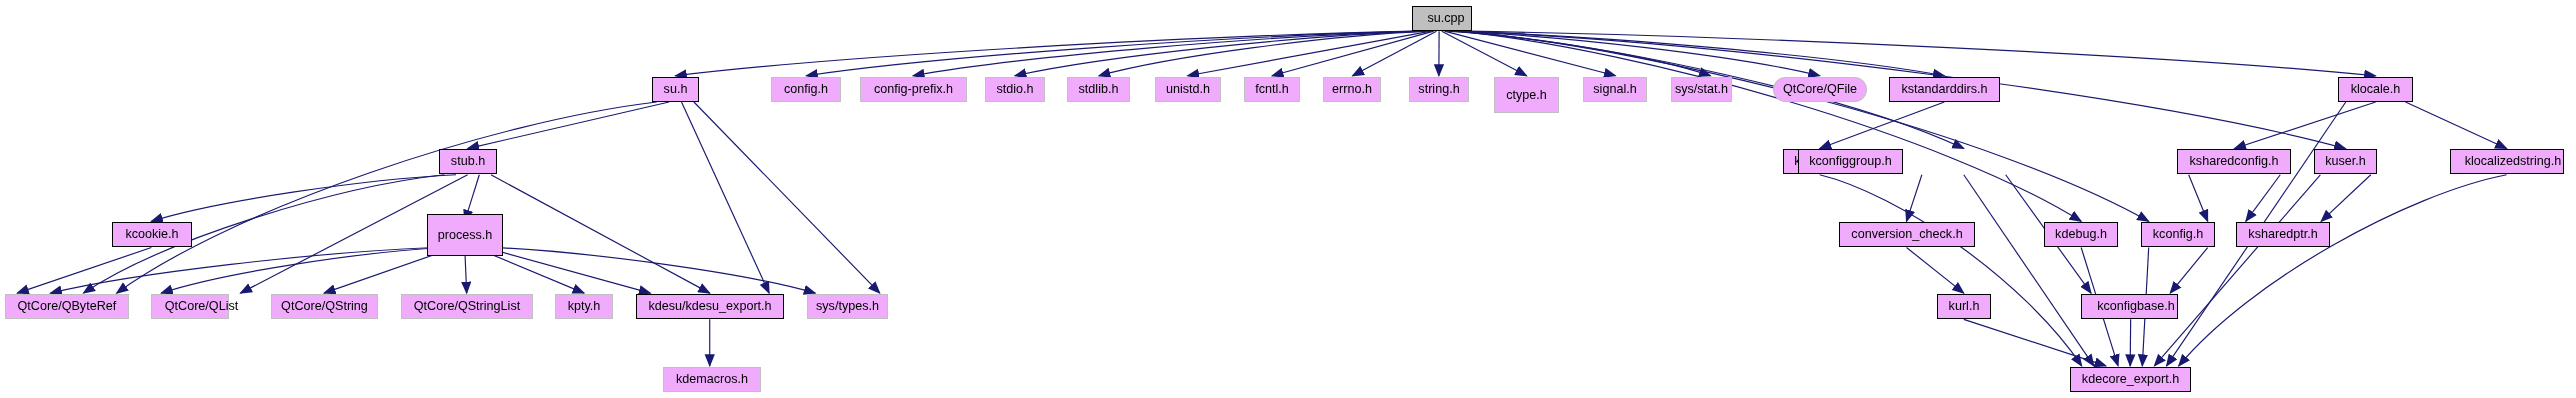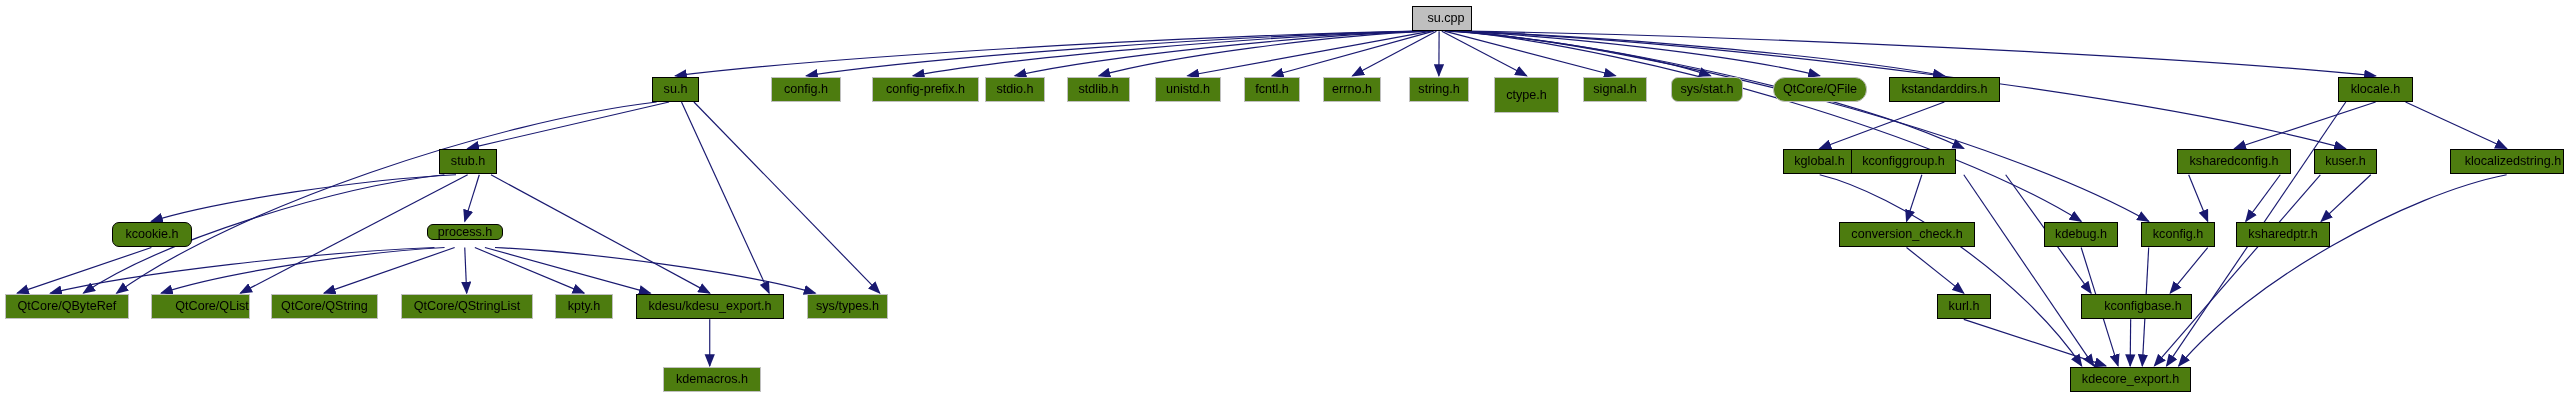--- a/index.html
+++ b/index.html
@@ -3,21 +3,21 @@
 <meta charset="utf-8">
 <style>
   html,body{margin:0;padding:0;background:#ffffff;}
   #graph{
     position:relative;width:2576px;height:399px;background:#ffffff;
     font-family:"Liberation Sans",sans-serif;overflow:hidden;
   }
   #edge-layer{position:absolute;left:0;top:0;width:2576px;height:399px;}
   .node{
     position:absolute;display:flex;align-items:center;justify-content:center;
-    box-sizing:border-box;background:#4d7c0f;border:1px solid #c0c0c0;
+    box-sizing:border-box;background:#f0abfc;border:1px solid #c0c0c0;
     font-size:12.6px;color:#000000;white-space:nowrap;line-height:1;
   }
   .node.internal{border-color:#000000;cursor:pointer;}
   .node.external{border-color:#c0c0c0;}
   .node.root{background:#bfbfbf;border-color:#000000;padding-left:8px;}
   .node.bold{border-width:1.9px;}
 </style>
 </head>
 <body>
 
@@ -81,50 +81,50 @@
       <path d="M2443.5,180 L2392.3,228" fill="none" stroke="#191970" stroke-width="1.2" marker-end="url(#arrow)"></path>
       <path d="M2391.5,180 L2220.5,377" fill="none" stroke="#191970" stroke-width="1.2" marker-end="url(#arrow)"></path>
       <path d="M2448.5,105 L2303,153" fill="none" stroke="#191970" stroke-width="1.2" marker-end="url(#arrow)"></path>
       <path d="M2479.3,105 L2583.5,153" fill="none" stroke="#191970" stroke-width="1.2" marker-end="url(#arrow)"></path>
       <path d="M2417.7,105 L2233,377" fill="none" stroke="#191970" stroke-width="1.2" marker-end="url(#arrow)"></path>
       <path d="M2583.5,180 C2482.1,199.7 2319.86,288.35 2245.5,377" fill="none" stroke="#191970" stroke-width="1.2" marker-end="url(#arrow)"></path>
     </svg>
     <div class="node root" style="left: 1412px; top: 5.8px; width: 60px; height: 25px;">su.cpp</div>
     <div class="node internal" style="left: 652px; top: 77px; width: 47px; height: 25px;">su.h</div>
     <div class="node external" style="left: 771px; top: 77px; width: 70px; height: 25px;">config.h</div>
-    <div class="node external" style="left: 860px; top: 77px; width: 107px; height: 25px; margin-left: 12px;">config-prefix.h</div>
+    <div class="node external" style="left: 860px; top: 77px; width: 107px; height: 25px;">config-prefix.h</div>
     <div class="node external" style="left: 985px; top: 77px; width: 60px; height: 25px;">stdio.h</div>
     <div class="node external" style="left: 1067px; top: 77px; width: 63px; height: 25px;">stdlib.h</div>
     <div class="node external" style="left: 1155px; top: 77px; width: 66px; height: 25px;">unistd.h</div>
     <div class="node external" style="left: 1244px; top: 77px; width: 56px; height: 25px;">fcntl.h</div>
     <div class="node external" style="left: 1323px; top: 77px; width: 58px; height: 25px; text-align: right;">errno.h</div>
     <div class="node external" style="left: 1409px; top: 77px; width: 60px; height: 25px;">string.h</div>
     <div class="node external" style="left: 1494px; top: 77px; width: 65px; height: 36px;">ctype.h</div>
     <div class="node external" style="left: 1583px; top: 77px; width: 64px; height: 25px;">signal.h</div>
-    <div class="node external" style="left: 1671px; top: 77px; width: 72px; height: 25px; border-radius: 7px;">sys/stat.h</div>
+    <div class="node external" style="left: 1671px; top: 77px; width: 61px; height: 25px;">sys/stat.h</div>
     <div class="node external" style="left: 1773px; top: 77px; width: 94px; height: 25px; border-radius: 12px;">QtCore/QFile</div>
     <div class="node internal" style="left: 1889px; top: 77px; width: 111px; height: 25px;">kstandarddirs.h</div>
     <div class="node internal" style="left: 2338px; top: 77px; width: 75px; height: 25px;">klocale.h</div>
     <div class="node internal" style="left: 439px; top: 149px; width: 58px; height: 25px;">stub.h</div>
     <div class="node internal" style="left: 1783px; top: 149px; width: 73px; height: 25px;">kglobal.h</div>
-    <div class="node internal" style="left: 1851px; top: 149px; width: 105px; height: 25px;">kconfiggroup.h</div>
+    <div class="node internal" style="left: 1798px; top: 149px; width: 105px; height: 25px;">kconfiggroup.h</div>
     <div class="node internal" style="left: 2177px; top: 149px; width: 114px; height: 25px;">ksharedconfig.h</div>
     <div class="node internal" style="left: 2314px; top: 149px; width: 63px; height: 25px;">kuser.h</div>
     <div class="node internal" style="left: 2450px; top: 149px; width: 114px; height: 25px; padding-left: 12px;">klocalizedstring.h</div>
-    <div class="node internal" style="left: 112px; top: 222px; width: 80px; height: 25px; border-radius: 7px;">kcookie.h</div>
-    <div class="node internal" style="left: 427px; top: 224px; width: 76px; height: 16px; border-radius: 6px;">process.h</div>
+    <div class="node internal" style="left: 112px; top: 222px; width: 80px; height: 25px;">kcookie.h</div>
+    <div class="node internal" style="left: 427px; top: 214px; width: 76px; height: 42px;">process.h</div>
     <div class="node internal" style="left: 1839px; top: 222px; width: 136px; height: 25px;">conversion_check.h</div>
     <div class="node internal" style="left: 2044px; top: 222px; width: 74px; height: 25px;">kdebug.h</div>
     <div class="node internal" style="left: 2141px; top: 222px; width: 74px; height: 25px;">kconfig.h</div>
     <div class="node internal" style="left: 2236px; top: 222px; width: 94px; height: 25px;">ksharedptr.h</div>
     <div class="node external" style="left: 4.9px; top: 294px; width: 124px; height: 25px;">QtCore/QByteRef</div>
-    <div class="node external" style="left: 151px; top: 294px; width: 99px; height: 25px; padding-left: 23px;">QtCore/QList</div>
+    <div class="node external" style="left: 151px; top: 294px; width: 78px; height: 25px; padding-left: 23px;">QtCore/QList</div>
     <div class="node external" style="left: 271px; top: 294px; width: 107px; height: 25px;">QtCore/QString</div>
     <div class="node external" style="left: 401px; top: 294px; width: 132px; height: 25px;">QtCore/QStringList</div>
     <div class="node external" style="left: 555px; top: 294px; width: 58px; height: 25px;">kpty.h</div>
     <div class="node internal bold" style="left: 636px; top: 294px; width: 148px; height: 25px;">kdesu/kdesu_export.h</div>
     <div class="node external" style="left: 807px; top: 294px; width: 81px; height: 25px;">sys/types.h</div>
     <div class="node internal" style="left: 1937px; top: 294px; width: 54px; height: 25px;">kurl.h</div>
-    <div class="node internal" style="left: 2081px; top: 294px; width: 111px; height: 25px; padding-left: 13px;">kconfigbase.h</div>
+    <div class="node internal" style="left: 2081px; top: 294px; width: 97px; height: 25px; padding-left: 13px;">kconfigbase.h</div>
     <div class="node external" style="left: 663px; top: 367px; width: 98px; height: 25px;">kdemacros.h</div>
     <div class="node internal" style="left: 2070px; top: 367px; width: 121px; height: 25px;">kdecore_export.h</div>
   </div>
 
 
 </body></html>

